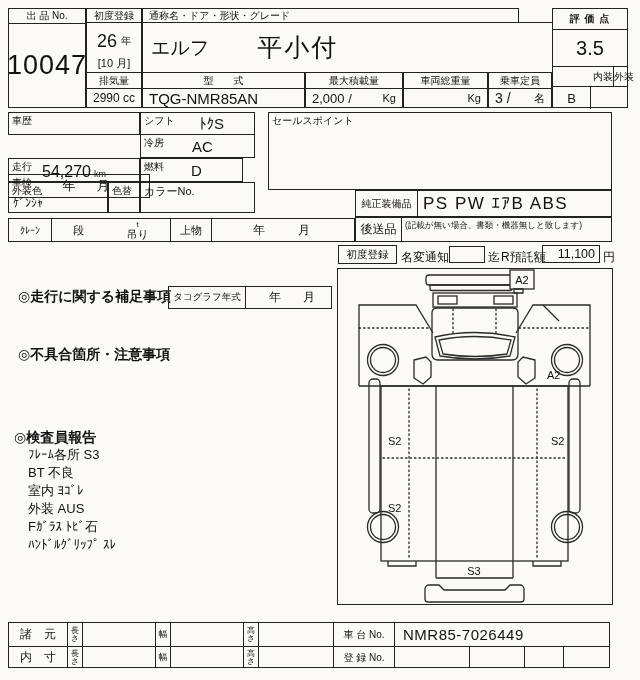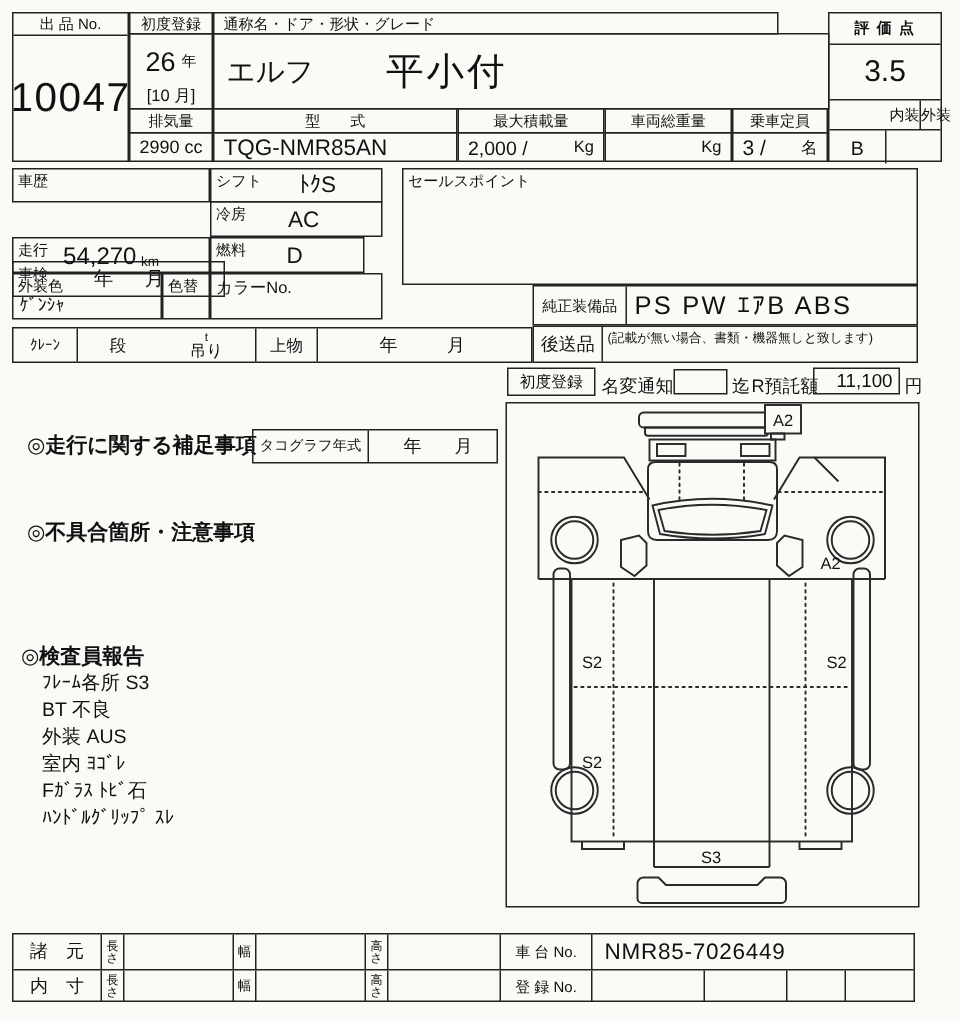--- a/index.html
+++ b/index.html
@@ -155,22 +155,22 @@
   <div class="flex" style="width:76px;border-right:1.2px solid #222;font-size:9.5px;">タコグラフ年式</div>
   <div class="flex" style="flex:1;font-size:12px;letter-spacing:5px;padding-left:12px;">年　月</div>
 </div>
 
 <span class="c nowrap" style="left:18px;top:346px;font-size:14px;font-weight:bold;">◎不具合箇所・注意事項</span>
 
 <span class="c nowrap" style="left:14px;top:429px;font-size:14px;font-weight:bold;">◎検査員報告</span>
 <div class="c" style="left:28px;top:446px;width:230px;font-size:13px;line-height:18px;">
   <div>ﾌﾚｰﾑ各所 S3</div>
   <div>BT 不良</div>
+  <div>室内 ﾖｺﾞﾚ</div>
   <div>外装 AUS</div>
-  <div>室内 ﾖｺﾞﾚ</div>
   <div>Fｶﾞﾗｽ ﾄﾋﾞ石</div>
   <div>ﾊﾝﾄﾞﾙｸﾞﾘｯﾌﾟ ｽﾚ</div>
 </div>
 
 <div class="c b" style="left:337px;top:268px;width:276px;height:337px;">
   <svg width="273" height="334" viewBox="0 0 273 334">
     <g fill="none" stroke="#2a2a2a" stroke-width="1.3">
 
       <g>
         <rect x="88" y="6" width="90" height="10" rx="3"></rect>

